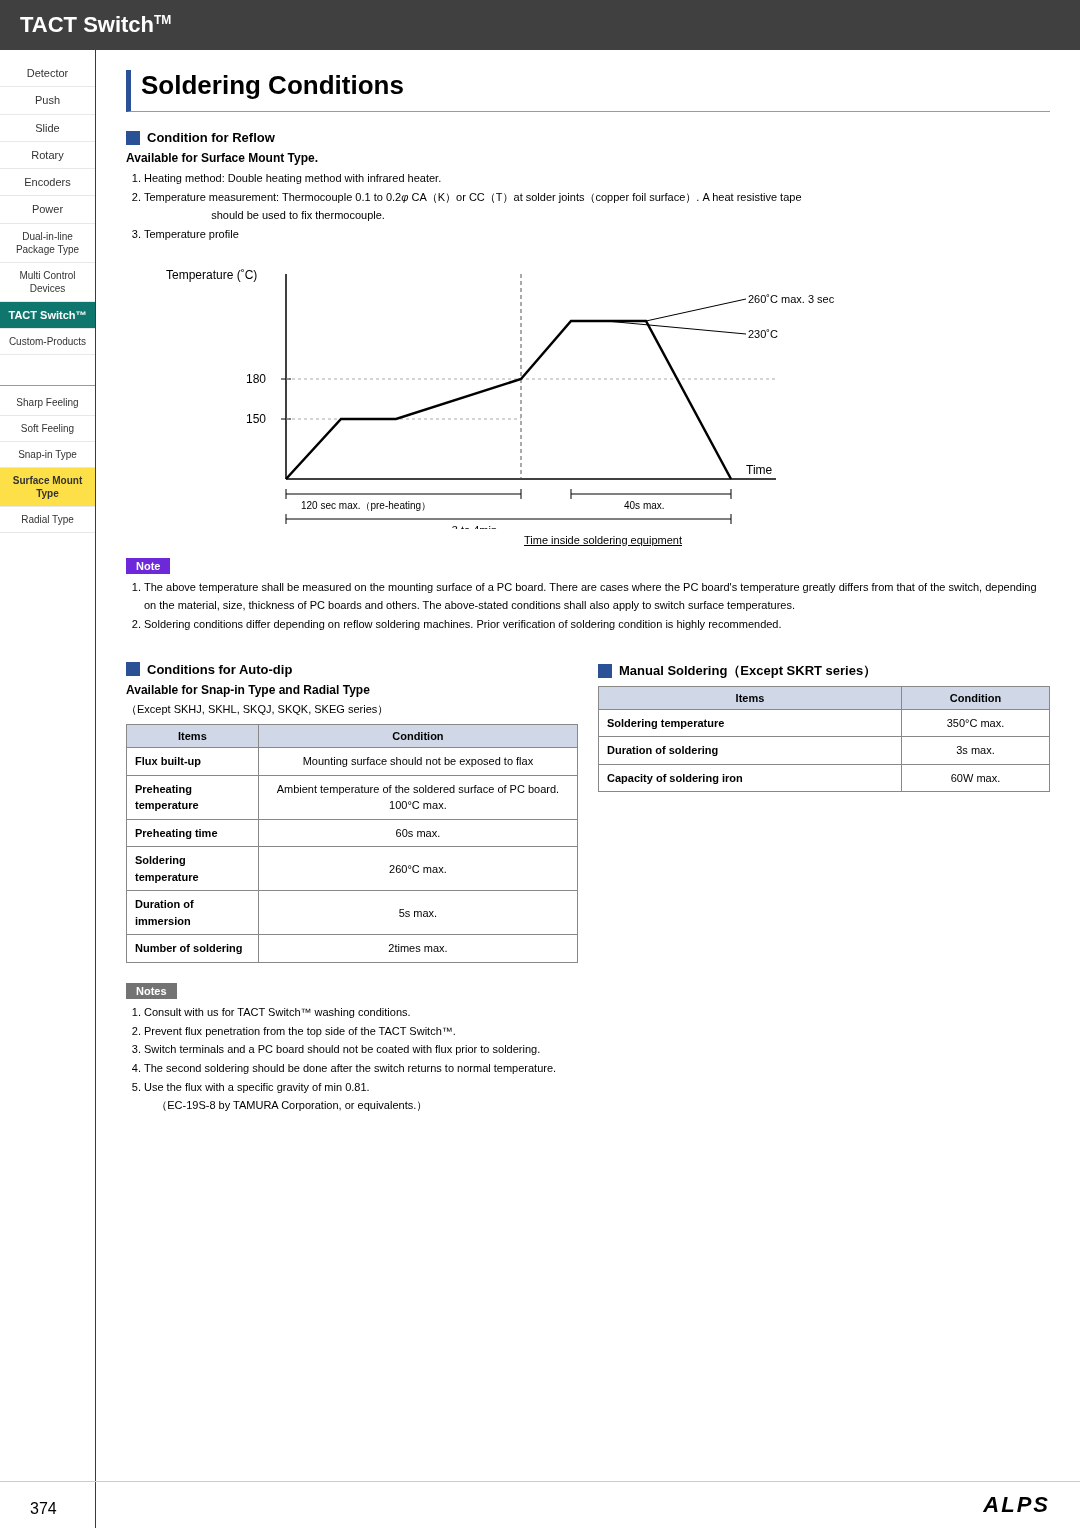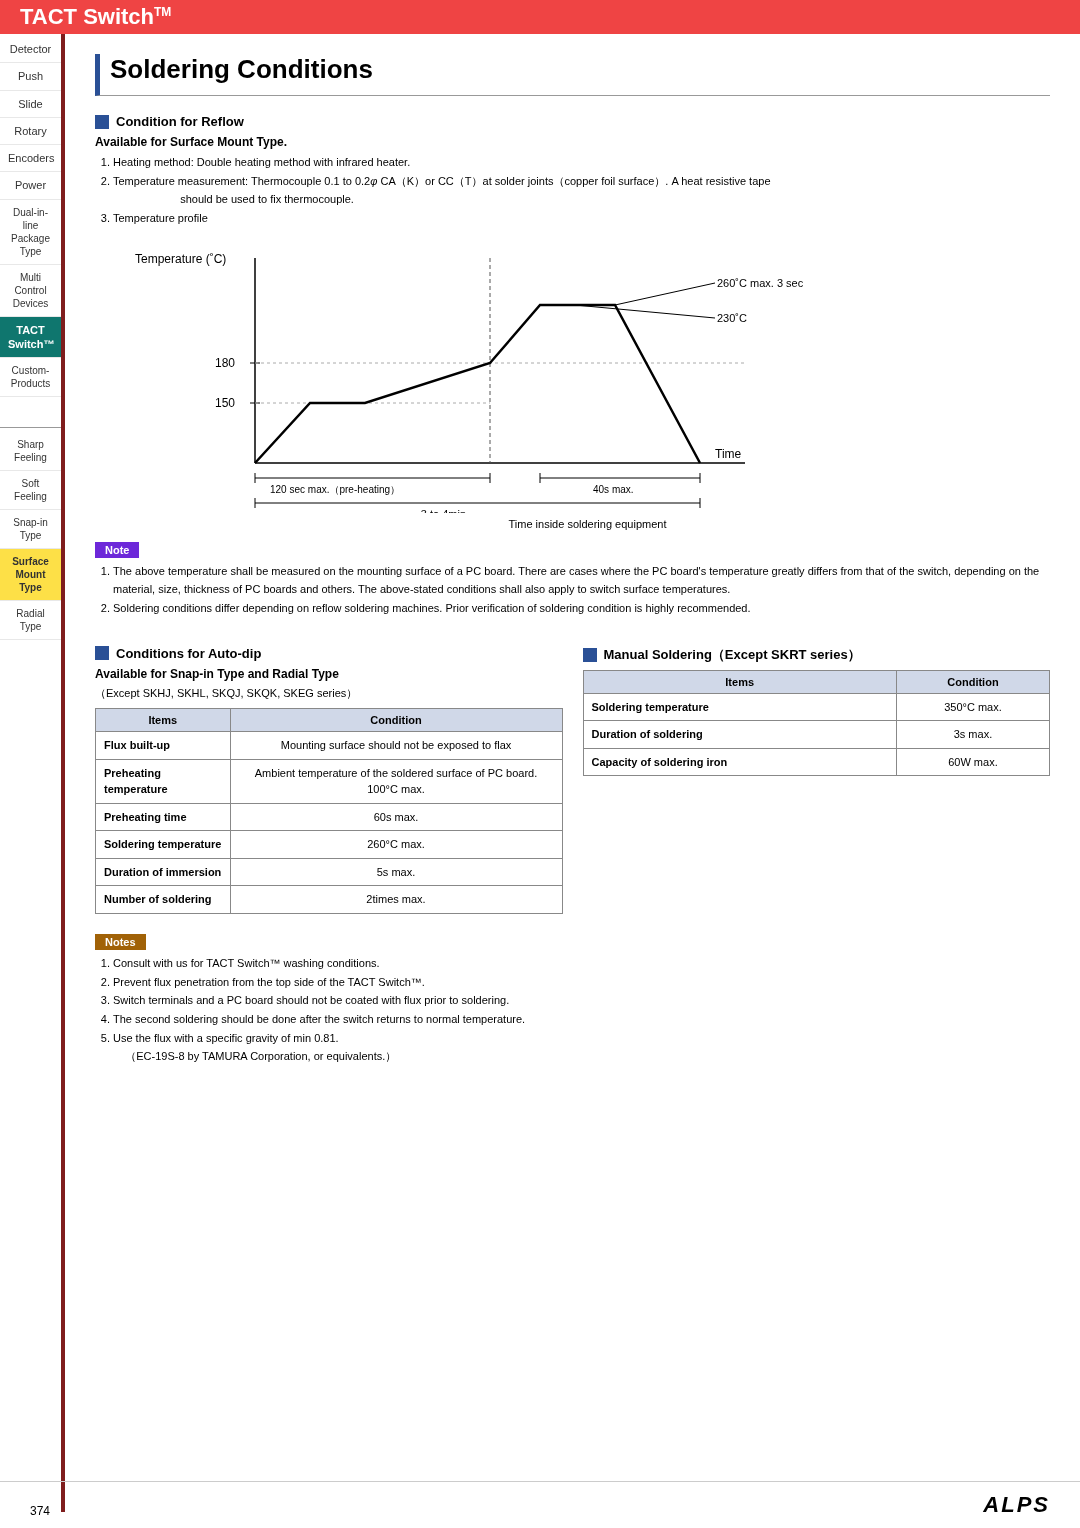--- a/index.html
+++ b/index.html
@@ -8,46 +8,46 @@
       font-size: 11px;
       background: #fff;
       color: #000;
       width: 1080px;
       min-height: 1528px;
       position: relative;
     }
 
     
     .header {
-      background: #ef4444;
-      padding: 4px 20px;
+      background: #404040;
+      padding: 12px 20px;
       display: flex;
       align-items: flex-start;
     }
     .header-title {
       color: #fff;
       font-size: 22px;
       font-weight: bold;
     }
     .header-title sup {
       font-size: 12px;
     }
 
     
     .layout {
       display: flex;
       min-height: calc(1528px - 50px);
     }
 
     
     .sidebar {
-      width: 65px;
+      width: 96px;
       flex-shrink: 0;
-      border-right: 4px solid #7f1d1d;
-      padding-top: 2px;
+      border-right: 1px solid #7f1d1d;
+      padding-top: 10px;
     }
     .sidebar-item {
       padding: 6px 8px;
       font-size: 11px;
       color: #333;
       cursor: pointer;
       border-bottom: 1px solid #e8e8e8;
       text-align: center;
       line-height: 1.3;
     }
@@ -112,20 +112,21 @@
     ol.content-list {
       padding-left: 18px;
       font-size: 11px;
       line-height: 1.7;
     }
 
     
     .chart-container {
       margin: 15px 0 10px 30px;
       position: relative;
+      text-decoration: underline;
     }
 
     .chart-caption {
       text-align: center;
       font-size: 11px;
       margin-top: 5px;
     }
 
     
     .note-box {
@@ -141,21 +142,21 @@
       margin-bottom: 4px;
     }
     .note-list {
       padding-left: 18px;
       font-size: 11px;
       line-height: 1.7;
     }
 
     
     .notes-header {
-      background: #a16207;
+      background: #737373;
       color: #fff;
       font-weight: bold;
       font-size: 11px;
       padding: 2px 10px;
       display: inline-block;
       margin-bottom: 4px;
     }
 
     
     .two-col {
@@ -203,21 +204,21 @@
       justify-content: space-between;
       align-items: flex-end;
       padding: 10px 30px;
       border-top: 1px solid #ccc;
       position: absolute;
       bottom: 0;
       left: 0;
       right: 0;
     }
     .page-number {
-      font-size: 12px;
+      font-size: 16px;
     }
     .alps-logo {
       font-size: 22px;
       font-weight: 900;
       letter-spacing: 2px;
       font-style: italic;
     }
 
     
     .svg-chart {

